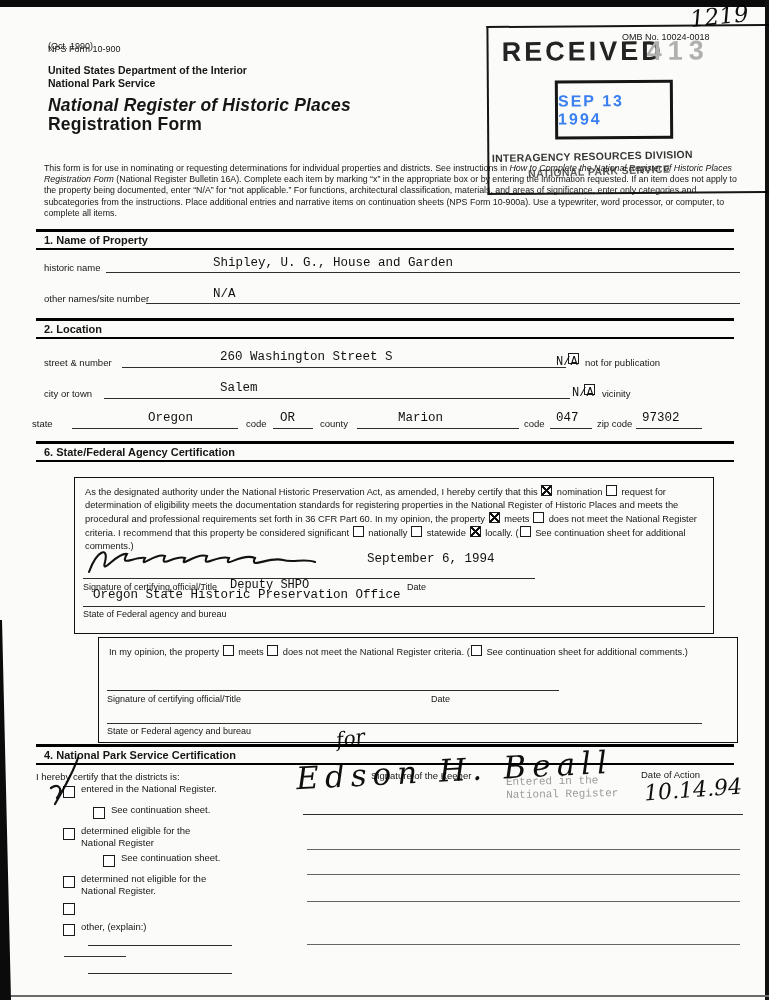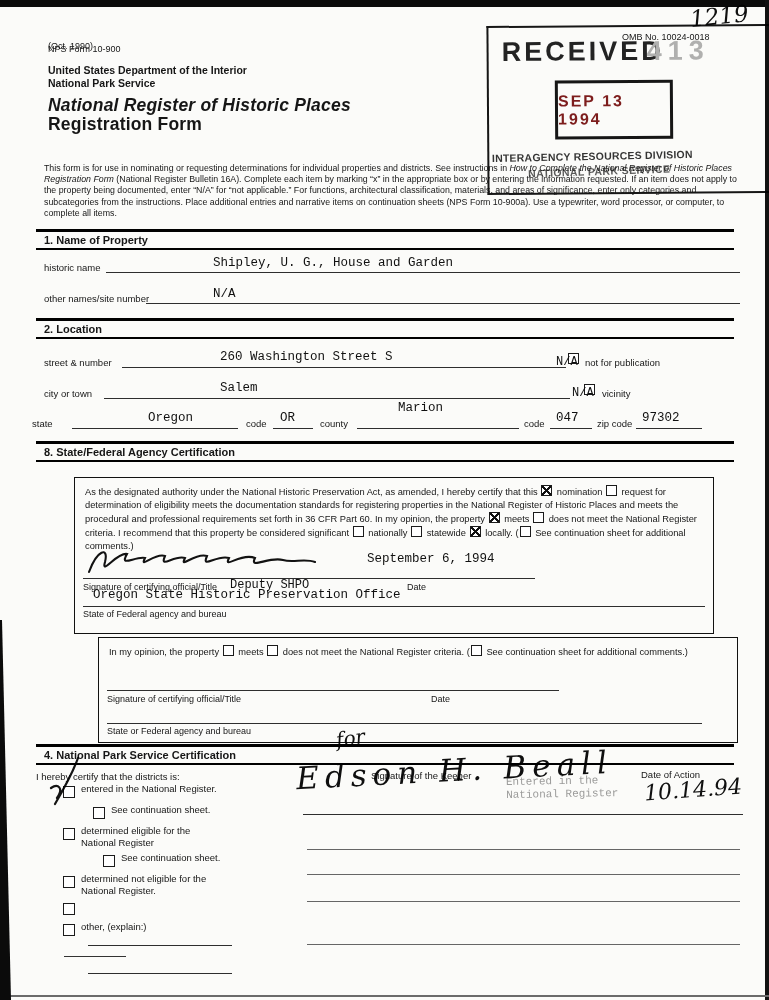--- a/index.html
+++ b/index.html
@@ -38,21 +38,21 @@
   .cert-par{position:absolute;left:10px;top:7px;width:612px;font-size:9.3px;line-height:13px;}
   
   .stamp{mix-blend-mode:multiply;}
   .hand{font-family:"DejaVu Serif",serif;font-style:italic;color:#101010;mix-blend-mode:multiply;white-space:nowrap;}
   .received-box{position:absolute;left:487px;top:25px;width:292px;height:165px;
                 border:2px solid #161616;border-right:none;transform:rotate(-.4deg);}
   .received-txt{position:absolute;left:13px;top:9px;font-weight:bold;font-size:27px;letter-spacing:3px;color:#232323;}
   .received-num{position:absolute;left:158px;top:9px;font-weight:bold;font-size:27px;letter-spacing:6px;color:#b3b3b3;}
   .date-box{position:absolute;left:66px;top:53px;width:112px;height:53px;border:3px solid #161616;
             display:flex;align-items:center;justify-content:center;}
-  .date-txt{font-weight:bold;font-size:16px;letter-spacing:2px;color:#7f1d1d;}
+  .date-txt{font-weight:bold;font-size:16px;letter-spacing:2px;color:#3b82f6;}
   .division1{position:absolute;left:492px;top:150px;font-weight:bold;font-size:10.5px;letter-spacing:.2px;
              color:rgba(25,25,25,.88);transform:rotate(-1.2deg);white-space:nowrap;}
   .division2{position:absolute;left:528px;top:165px;font-weight:bold;font-size:10.5px;letter-spacing:.4px;
              color:rgba(45,45,45,.78);transform:rotate(-2deg);white-space:nowrap;}
   .entered-stamp{position:absolute;left:506px;top:775px;font-family:"Liberation Mono",monospace;
                  font-size:11px;line-height:13px;color:#9e9e9e;transform:rotate(-1deg);white-space:pre-line;}
   .keeper-sig{position:absolute;left:296px;top:752px;font-family:"DejaVu Serif",serif;font-style:italic;
               font-size:31px;letter-spacing:6px;color:#0f0f0f;transform:rotate(-3deg);mix-blend-mode:multiply;white-space:nowrap;}
   
   #nps-list{position:absolute;left:62px;top:783px;width:272px;}
@@ -130,32 +130,32 @@
   </span>
   <div class="abs t95" style="left:602px;top:388px;">vicinity</div>
 
   <div class="abs t95" style="left:32px;top:418px;">state</div>
   <div class="abs typed-big" style="left:148px;top:411px;">Oregon</div>
   <div class="uline" style="left:72px;top:428px;width:166px;"></div>
   <div class="abs t95" style="left:246px;top:418px;">code</div>
   <div class="abs typed-big" style="left:280px;top:411px;">OR</div>
   <div class="uline" style="left:273px;top:428px;width:40px;"></div>
   <div class="abs t95" style="left:320px;top:418px;">county</div>
-  <div class="abs typed-big" style="left:366px;top:401px;padding-left:32px;">Marion</div>
+  <div class="abs typed-big" style="left:366px;top:411px;padding-left:32px;">Marion</div>
   <div class="uline" style="left:357px;top:428px;width:162px;"></div>
   <div class="abs t95" style="left:524px;top:418px;">code</div>
   <div class="abs typed-big" style="left:556px;top:411px;">047</div>
   <div class="uline" style="left:550px;top:428px;width:42px;"></div>
   <div class="abs t95" style="left:597px;top:418px;">zip code</div>
   <div class="abs typed-big" style="left:642px;top:411px;">97302</div>
   <div class="uline" style="left:636px;top:428px;width:66px;"></div>
 
   <div class="section-head" style="top:441px;">
     <div class="bar-top"></div>
-    <div class="txt">8. State/Federal Agency Certification</div>
+    <div class="txt">6. State/Federal Agency Certification</div>
     <div class="bar-bot"></div>
   </div>
 
   <div class="cert-box" style="top:477px;height:155px;">
     <div class="cert-par" id="cert-par"><span>As the designated authority under the National Historic Preservation Act, as amended, I hereby certify that this </span><span class="cb checked"></span><span> nomination </span><span class="cb"></span><span> request for determination of eligibility meets the documentation standards for registering properties in the National Register of Historic Places and meets the procedural and professional requirements set forth in 36 CFR Part 60. In my opinion, the property </span><span class="cb checked"></span><span> meets </span><span class="cb"></span><span> does not meet the National Register criteria. I recommend that this property be considered significant </span><span class="cb"></span><span> nationally </span><span class="cb"></span><span> statewide </span><span class="cb checked"></span><span> locally. (</span><span class="cb"></span><span> See continuation sheet for additional comments.)</span></div>
     <svg class="abs stamp" style="left:8px;top:64px;" width="250" height="36">
       <path d="M6 30 C14 8 26 4 22 20 C18 34 34 10 44 12 C36 26 52 14 62 16 C56 28 72 10 82 14 C76 28 92 12 102 16 C96 28 112 10 124 14 C118 28 134 12 146 16 C140 28 158 10 172 16 C166 28 186 14 200 18 C210 21 222 16 232 20" fill="none" stroke="#121212" stroke-width="2.1" stroke-linecap="round"></path>
     </svg>
     <div class="abs typed-big" style="left:292px;top:74px;">September 6, 1994</div>
     <div class="uline" style="left:8px;top:100px;width:452px;"></div>

